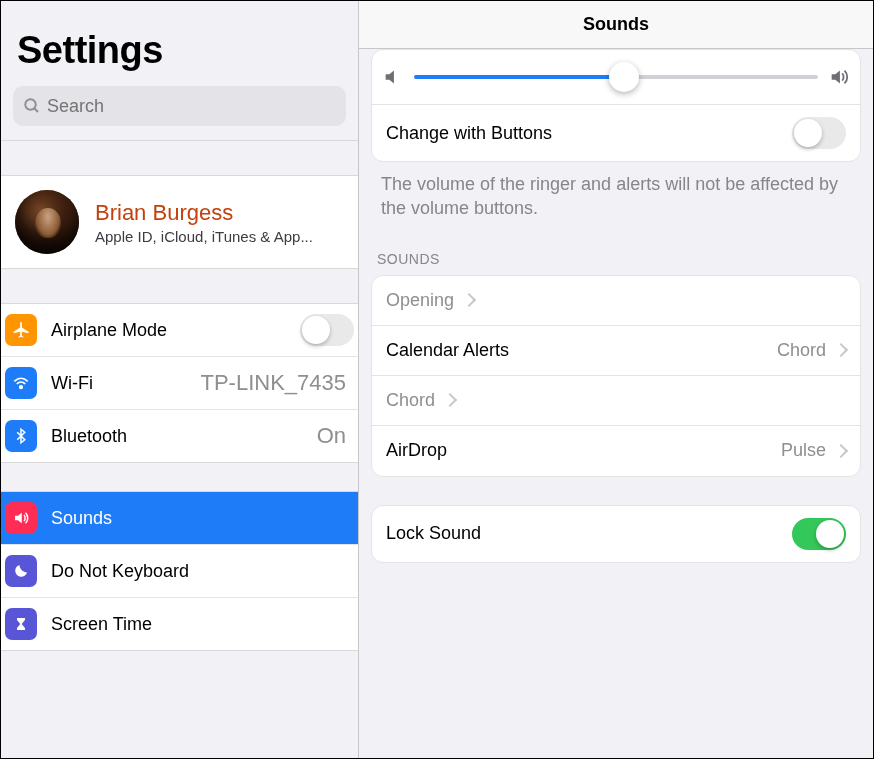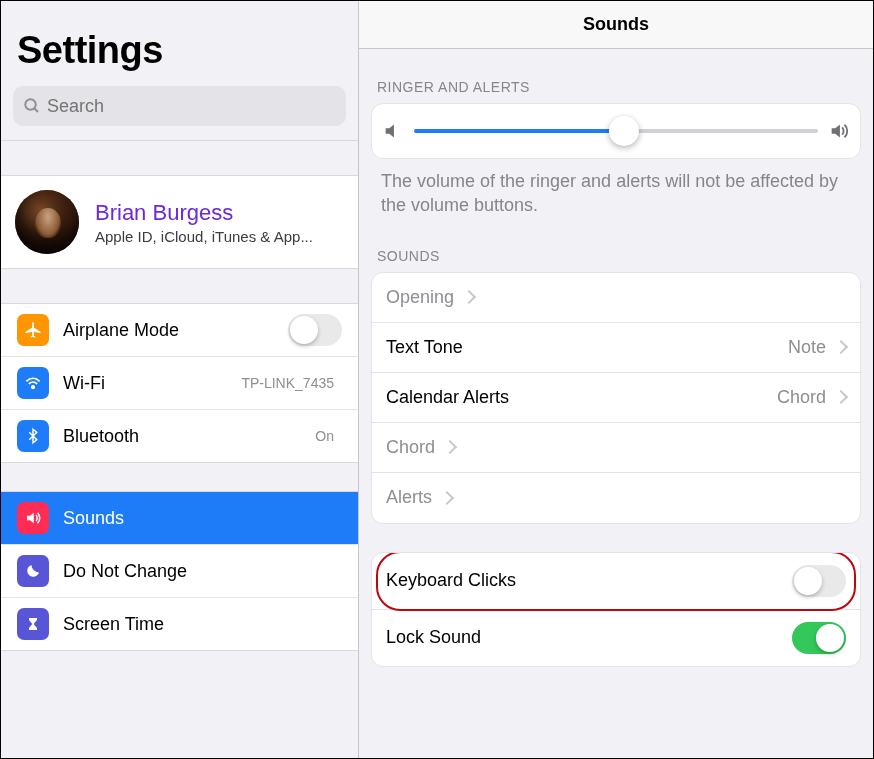--- a/index.html
+++ b/index.html
@@ -50,50 +50,50 @@
   border-top: 1px solid #d9d9dc;
   border-bottom: 1px solid #d9d9dc;
 }
 .gap-bar.thin { height: 30px; }
 .section {
   background: #fff;
 }
 .row {
   display: flex;
   align-items: center;
-  padding: 10px 16px;
+  padding: 10px 4px;
   min-height: 52px;
   border-bottom: 1px solid #e4e4e7;
   cursor: pointer;
   position: relative;
 }
 .row:last-child { border-bottom: none; }
 .profile-row { min-height: 88px; padding: 14px 14px; }
 .avatar {
   width: 64px; height: 64px; border-radius: 50%;
   background: radial-gradient(circle at 40% 30%, #7a4a2a 0%, #3a1f10 40%, #120a06 100%);
   flex-shrink: 0; margin-right: 16px;
   box-shadow: inset 0 -12px 18px rgba(0,0,0,0.8), inset -8px 8px 18px rgba(80,40,20,0.6);
   position: relative;
 }
 .avatar::after {
   content:""; position:absolute; left:20px; top:18px; width:26px; height:30px;
   background: radial-gradient(ellipse at 50% 30%, #caa383 0%, #8c5b35 60%, transparent 80%);
   border-radius: 50% 50% 45% 45%;
 }
 .profile-text { display: flex; flex-direction: column; }
-.profile-name { font-size: 22px; font-weight: 400; color: #6d28d9; margin-bottom: 2px; }
+.profile-name { font-size: 22px; font-weight: 400; color: #c2410c; margin-bottom: 2px; }
 .profile-sub { font-size: 15px; color: #3c3c43; }
 .row-icon {
   width: 32px; height: 32px; border-radius: 7px;
   display: flex; align-items: center; justify-content: center;
   margin-right: 14px; flex-shrink: 0; color: #fff;
 }
 .row-label { font-size: 18px; color: #000; flex: 1; }
-.row-value { font-size: 14px; color: #8e8e93; margin-right: 8px; }
+.row-value { font-size: 22px; color: #8e8e93; margin-right: 8px; }
 .row.selected { background: #1f7cf9; }
 .row.selected .row-label { color: #fff; }
 .toggle {
   width: 54px; height: 32px; border-radius: 16px;
   background: #e9e9ea; position: relative; flex-shrink: 0;
 }
 .toggle .knob {
   position: absolute; top: 2px; left: 2px;
   width: 28px; height: 28px; border-radius: 50%;
   background: #fff; box-shadow: 0 2px 4px rgba(0,0,0,0.25);
@@ -224,93 +224,87 @@
           </svg>
       </div>
       <div class="row-label">Sounds</div>
     </div>
     <div class="row">
       <div class="row-icon" style="background:#5856d6">
         <svg viewBox="0 0 24 24" width="18" height="18" fill="#fff">
             <path d="M20 14A8 8 0 1 1 10 4c0 5 5 10 10 10z"></path>
           </svg>
       </div>
-      <div class="row-label">Do Not Change</div>
+      <div class="row-label">Do Not Keyboard</div>
     </div>
     <div class="row">
       <div class="row-icon" style="background:#5856d6">
         <svg viewBox="0 0 24 24" width="16" height="18" fill="#fff">
             <path d="M6 3h12v3l-5 6 5 6v3H6v-3l5-6-5-6z"></path>
           </svg>
       </div>
       <div class="row-label">Screen Time</div>
     </div>
   </div>
   <div class="gap-bar thin" style="border-bottom:none"></div>
 </div>
 
 <div class="detail">
   <div class="detail-header">
     <div class="detail-title">Sounds</div>
   </div>
 
-  <div class="group-label">Ringer and Alerts</div>
   <div class="group">
     <div class="drow slider-row">
       <div class="slider-wrap">
         <svg class="vol-icon" viewBox="0 0 24 24" fill="currentColor">
             <path d="M4 9v6h4l5 4V5L8 9z"></path>
           </svg>
         <div class="slider-track">
           <div class="slider-thumb"></div>
         </div>
         <svg class="vol-icon" viewBox="0 0 24 24" fill="currentColor">
             <path d="M4 9v6h4l5 4V5L8 9z"></path>
             <path d="M15.5 8c2 2 2 6 0 8M18 5c4 4 4 10 0 14" fill="none" stroke="currentColor" stroke-width="2"></path>
           </svg>
       </div>
     </div>
+    <div class="drow">
+      <div class="drow-label">Change with Buttons</div>
+      <div class="toggle">
+          <div class="knob"></div>
+        </div>
+    </div>
   </div>
   <div class="footnote">The volume of the ringer and alerts will not be affected by the volume buttons.</div>
 
   <div class="group-label">Sounds</div>
   <div class="group">
     <div class="drow">
       <div class="drow-value">Opening</div>
-      <div class="chevron"></div>
-    </div>
-    <div class="drow">
-      <div class="drow-label">Text Tone</div>
-      <div class="drow-value">Note</div>
       <div class="chevron"></div>
     </div>
     <div class="drow">
       <div class="drow-label">Calendar Alerts</div>
       <div class="drow-value">Chord</div>
       <div class="chevron"></div>
     </div>
     <div class="drow">
       <div class="drow-value">Chord</div>
       <div class="chevron"></div>
     </div>
     <div class="drow">
-      <div class="drow-value">Alerts</div>
+      <div class="drow-label">AirDrop</div>
+      <div class="drow-value">Pulse</div>
       <div class="chevron"></div>
     </div>
   </div>
 
   <div style="height:28px"></div>
   <div class="group">
-    <div class="drow">
-      <div class="highlight-ring"></div>
-      <div class="drow-label">Keyboard Clicks</div>
-      <div class="toggle">
-          <div class="knob"></div>
-        </div>
-    </div>
     <div class="drow">
       <div class="drow-label">Lock Sound</div>
       <div class="toggle on">
           <div class="knob"></div>
         </div>
     </div>
   </div>
 </div>
 
 </body></html>

